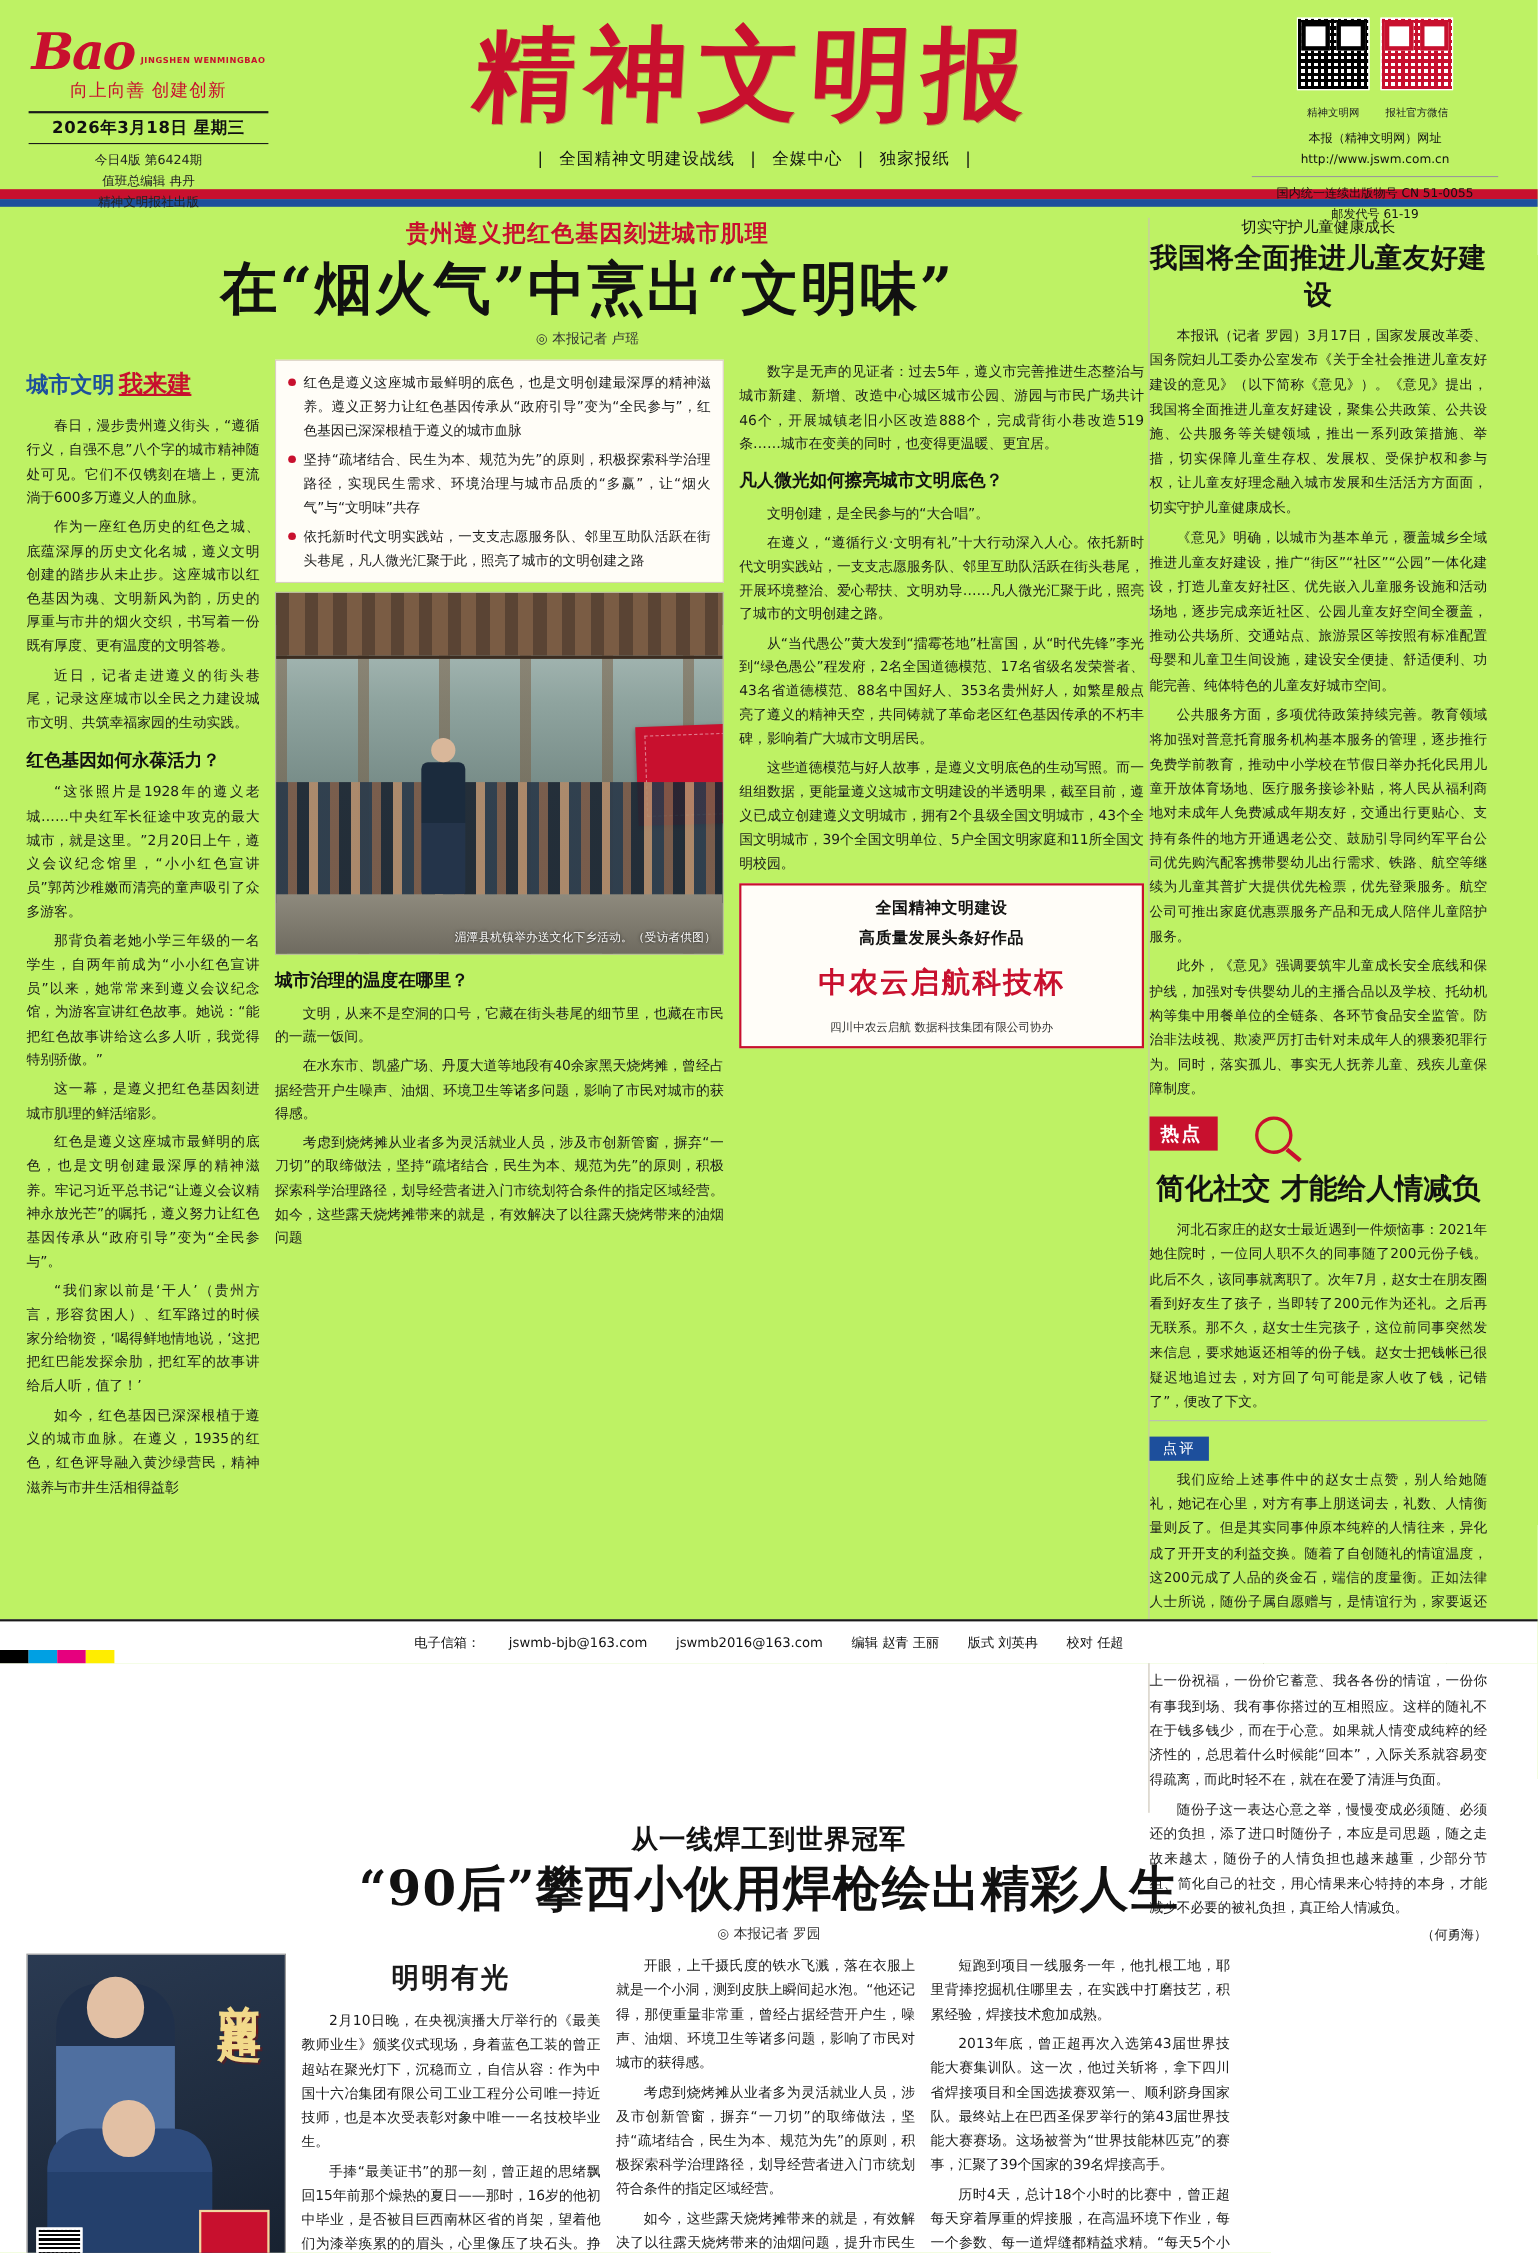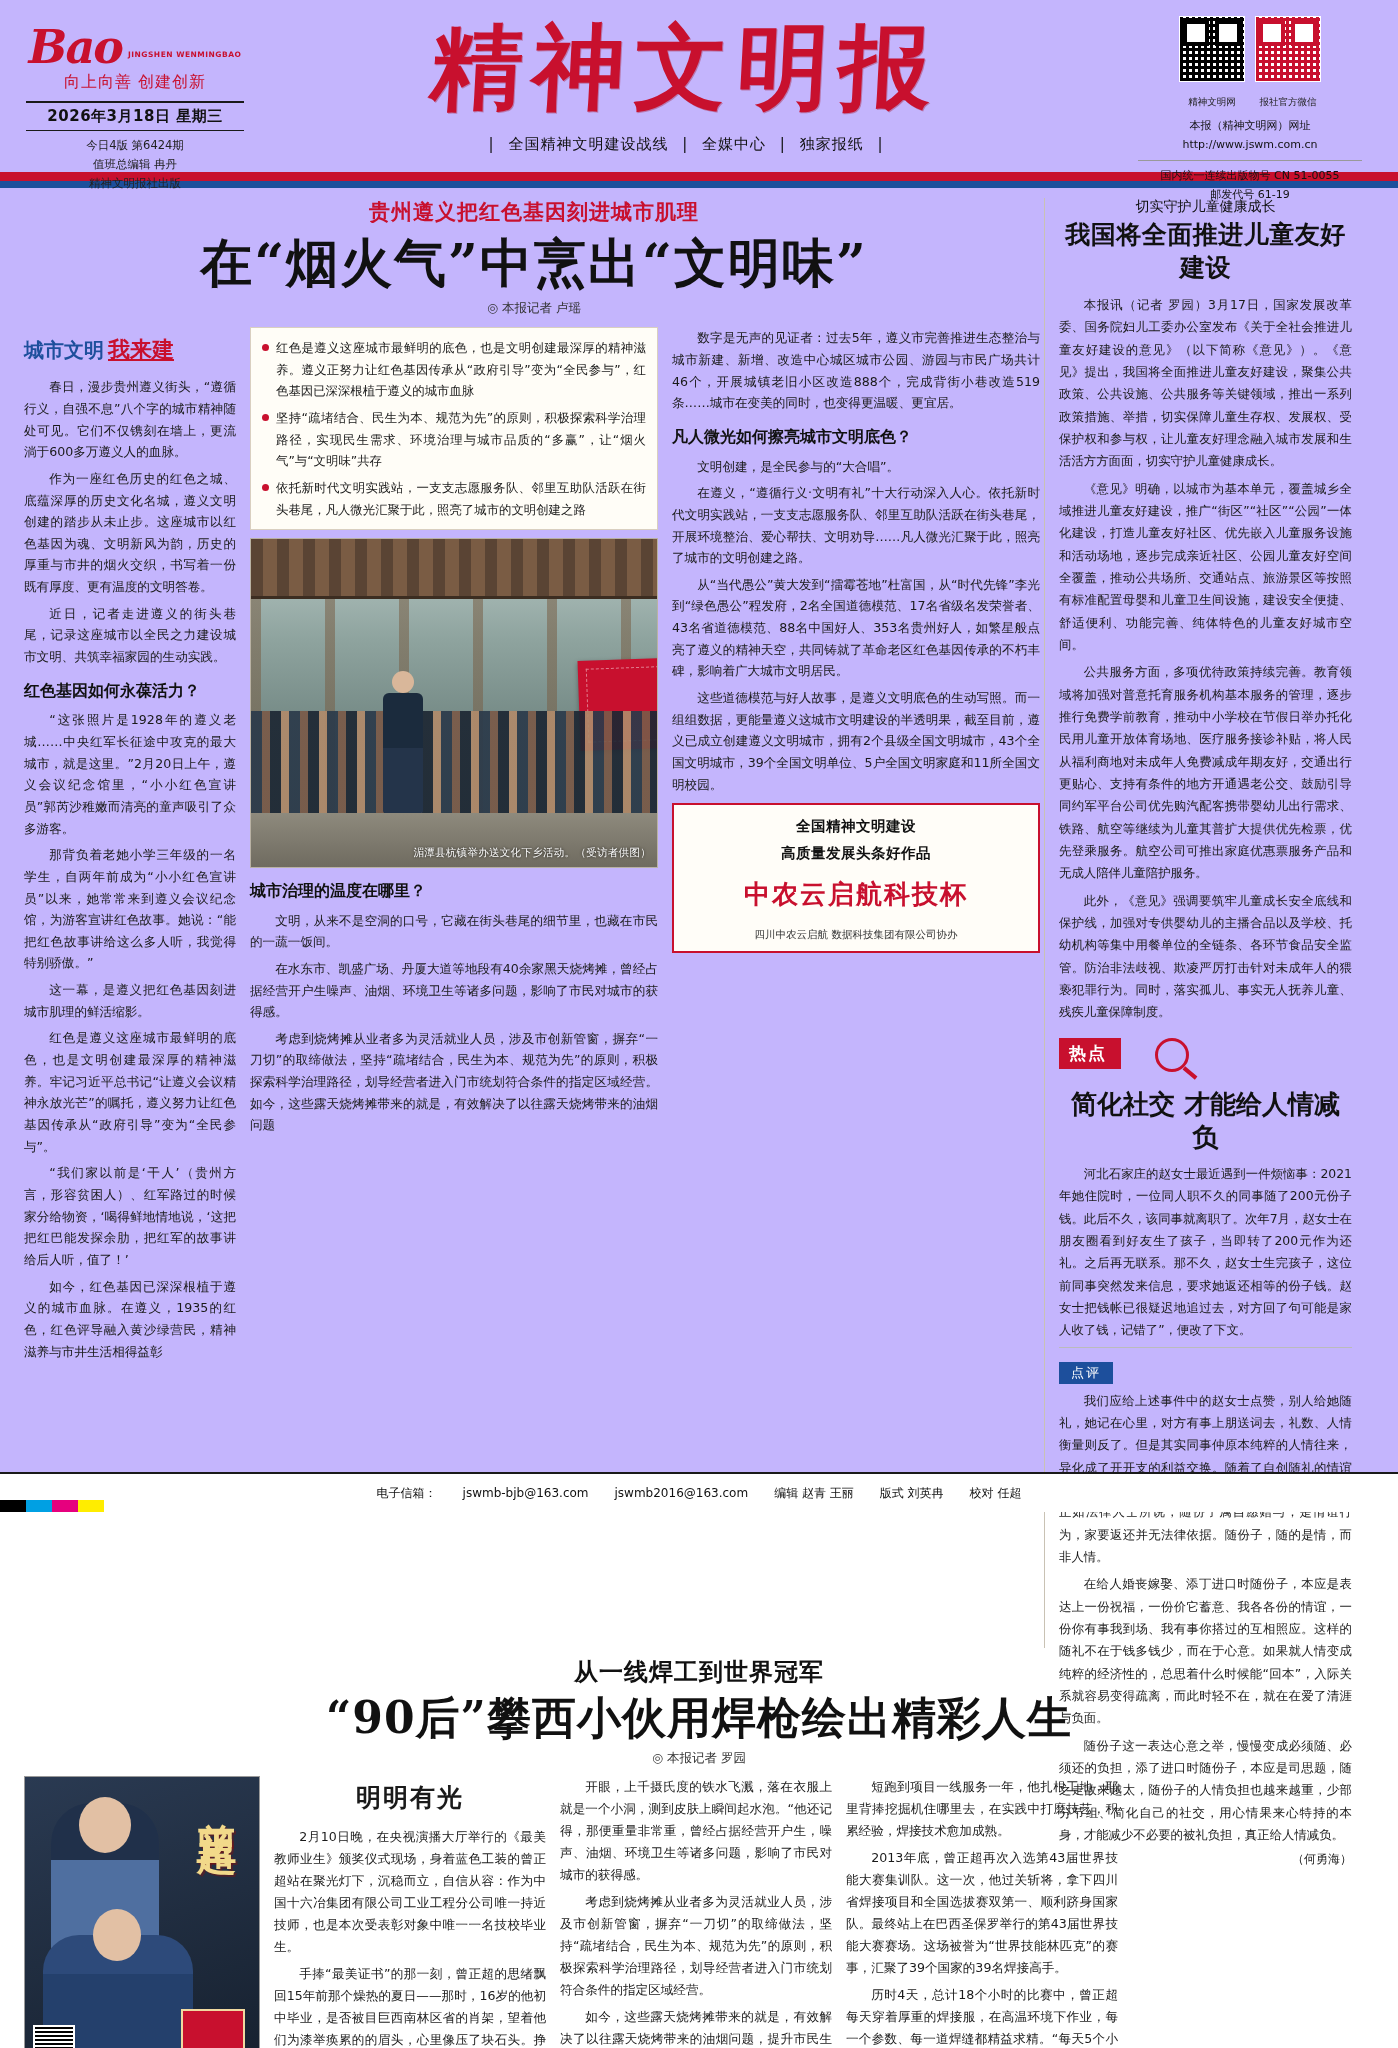--- a/index.html
+++ b/index.html
@@ -8,21 +8,21 @@
     height: 2048px;
     background: #ffffff;
     font-family: "DejaVu Sans", "Liberation Sans", sans-serif;
     overflow: hidden;
     position: relative;
   }
   .page {
     width: 1398px;
     height: 1512px;
     position: relative;
-    background: #c4b5fd;
+    background: #bef264;
   }
 
   
   .masthead {
     position: relative;
     height: 172px;
     padding: 10px 26px 0 26px;
     display: flex;
     align-items: flex-start;
   }
@@ -163,21 +163,20 @@
   .content {
     display: flex;
     padding: 10px 24px 0 24px;
     gap: 0;
     height: 1460px;
   }
   .left-zone { width: 1020px; position: relative; }
   .right-zone {
     width: 308px;
     border-left: 1px solid #c9c2b4;
-    padding-left: 14px;
   }
 
   
   .kicker {
     text-align: center;
     font-size: 21px;
     color: #c8102e;
     font-weight: bold;
     letter-spacing: 1px;
     margin-bottom: 6px;

